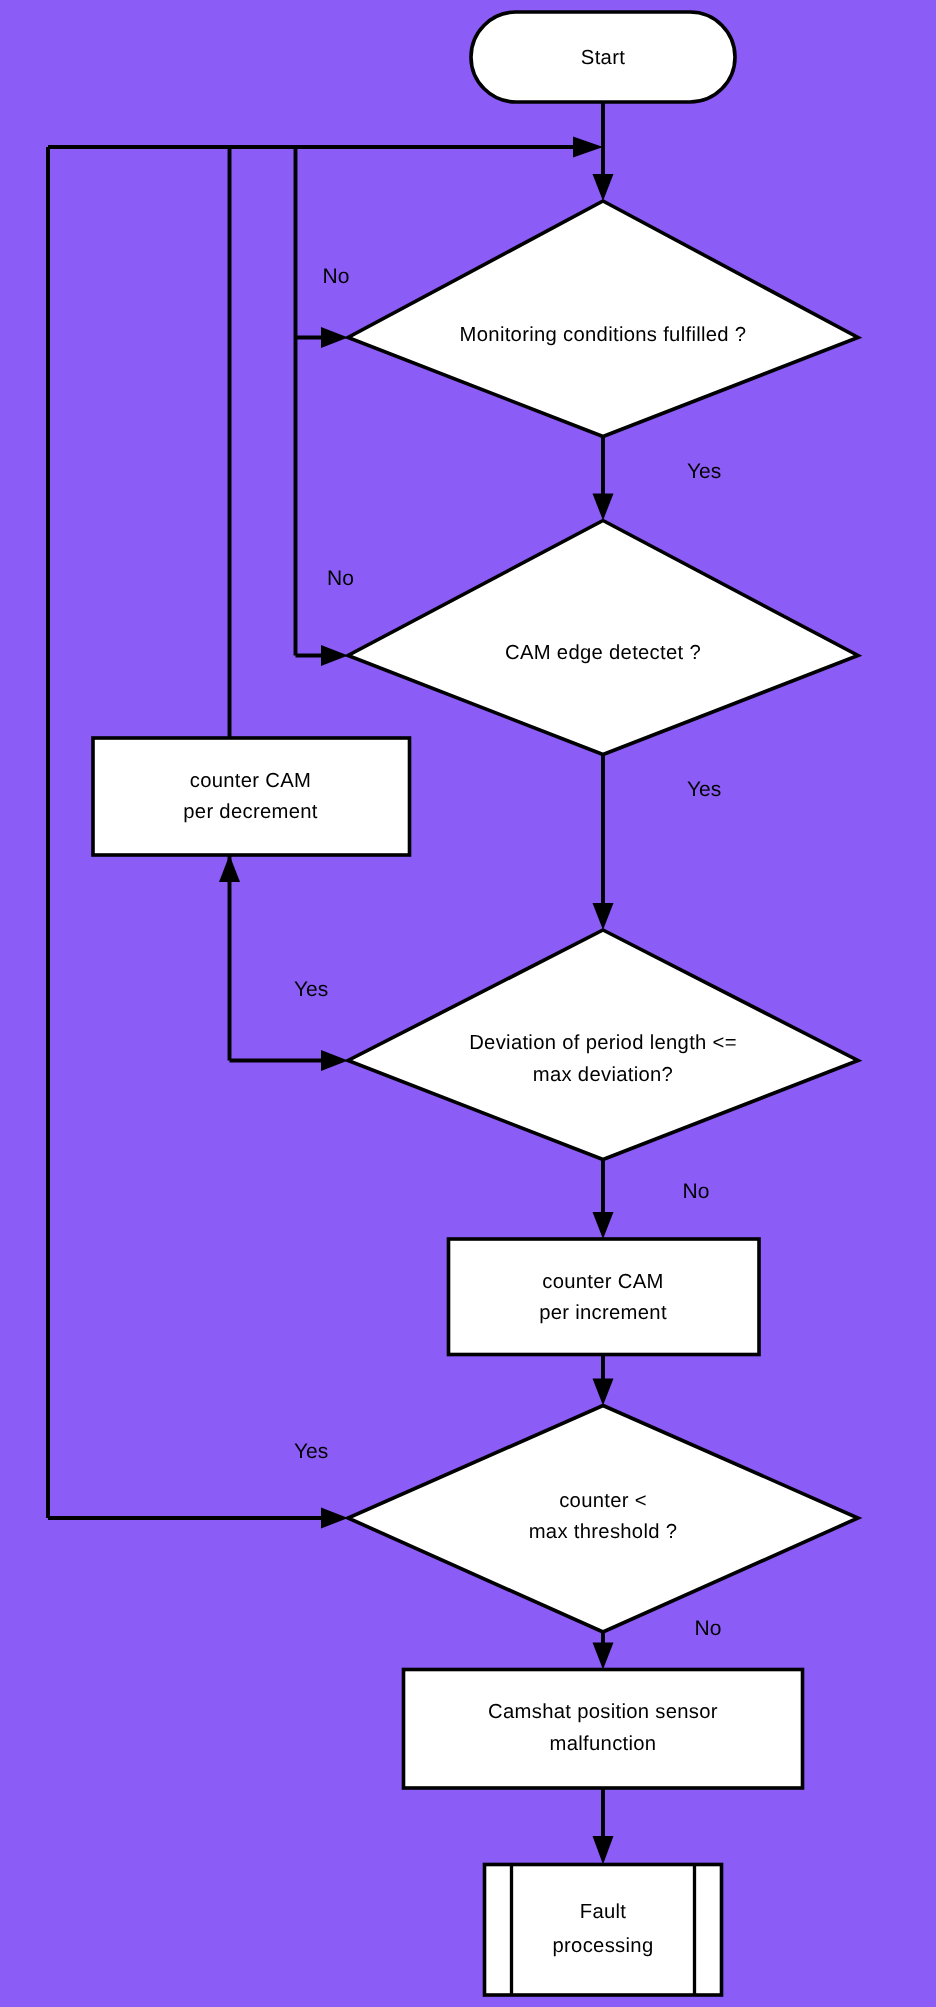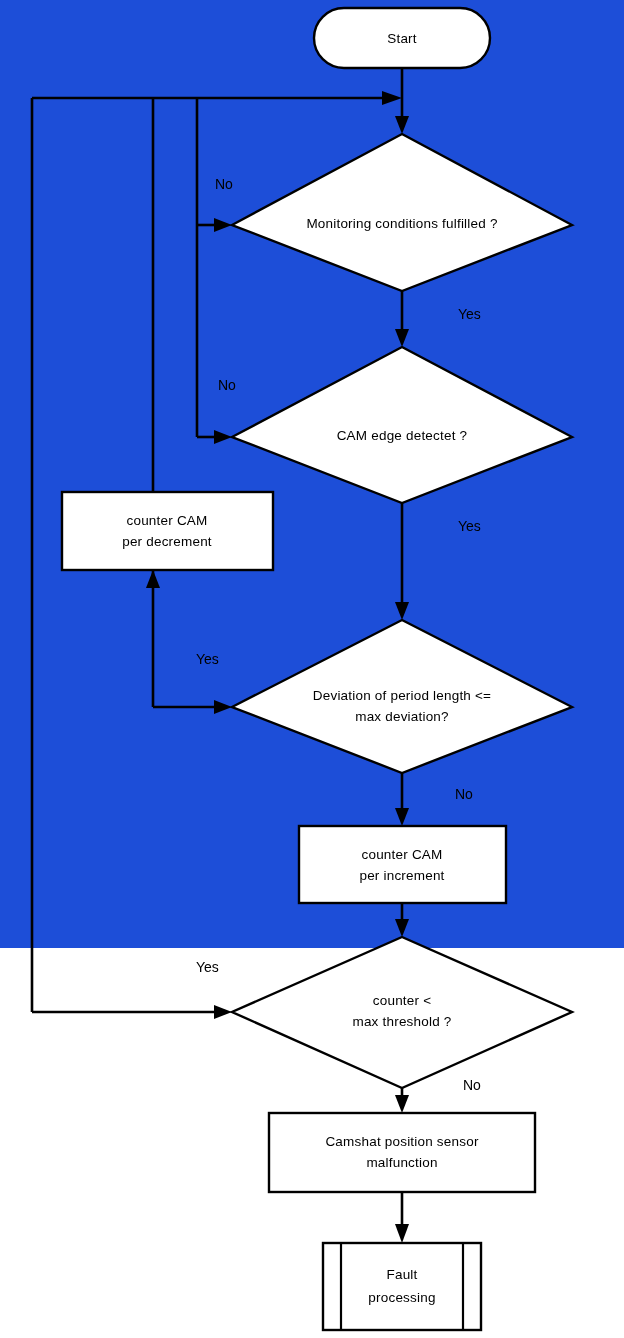--- a/index.html
+++ b/index.html
@@ -9,22 +9,22 @@
   }
   body {
     width: 624px;
     height: 1338px;
     font-family: "Liberation Sans", sans-serif;
     overflow: hidden;
   }
   #flowchart-root {
     position: relative;
     width: 624px;
-    height: 948px;
-    background: #1d4ed8;
+    height: 1338px;
+    background: #8b5cf6;
   }
   svg.chart-svg {
     display: block;
     width: 624px;
     height: 1338px;
   }
   .node-shape {
     fill: #ffffff;
     stroke: #000000;
     stroke-width: 2.4;

